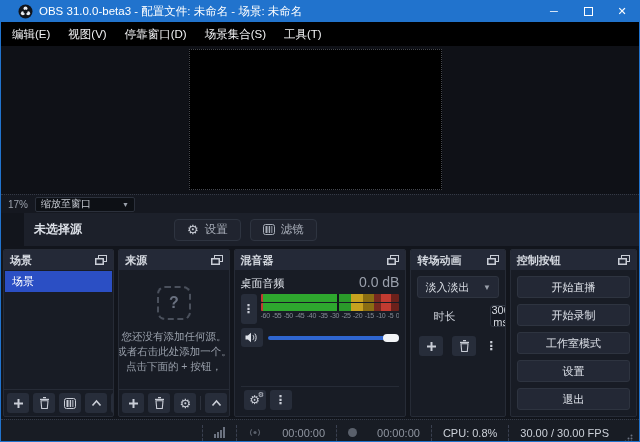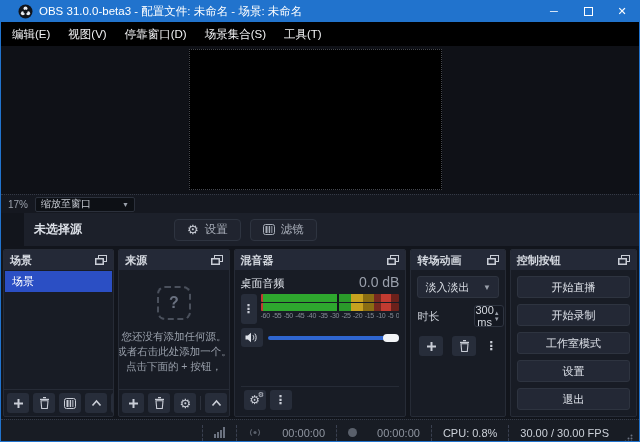--- a/index.html
+++ b/index.html
@@ -79,21 +79,21 @@
   .slider .track { position:absolute; left:0; right:0; top:5px; height:4px; background:#2f66d0; border-radius:2px; }
   .slider .handle { position:absolute; right:0; top:3px; width:16px; height:8px; background:#f2f4f7; border-radius:4px; }
   .mixer-toolbar { margin-top:auto; }
   .adv-gear { position:relative; font-size:12px; line-height:1; color:#c9cdd6; }
   .adv-gear .mini { position:absolute; font-size:7px; right:-4px; top:-3px; }
   
   .trans-body { padding:6px 6px; }
   .t-select { height:22px; background:#232835; border:1px solid #2e3440; border-radius:3px; display:flex; align-items:center; padding:0 7px; color:#d5d9e0; font-size:11px;gap:12px; }
   .t-select .caret { margin-left:auto; color:#9aa0ab; font-size:8px; }
   .dur-row { display:flex; align-items:center; gap:5px; margin-top:7px; }
-  .dur-label { color:#c9cdd6; font-size:11px; flex:0 0 auto; }
+  .dur-label { color:#c9cdd6; font-size:11px; flex:0 0 auto;margin-left:16px; }
   .dur-box { flex:1; height:22px; background:#141821; border:1px solid #2e3440; border-radius:3px; display:flex; align-items:center;margin-left:30px; }
   .dur-val { flex:1; text-align:center; color:#d5d9e0; font-size:11px; }
   .spin { display:flex; flex-direction:column; justify-content:center; padding-right:3px; color:#9aa0ab; font-size:6px; line-height:6px; }
   .t-btn-row { display:flex; justify-content:center; gap:9px; margin-top:9px; align-items:center; }
   
   .controls-body { padding:6px 6px; display:flex; flex-direction:column; gap:6px; }
   .ctl-btn { height:22px; background:#232835; border:1px solid #2e3440; border-radius:3px; color:#dde1e8; font-size:11px; display:flex; align-items:center; justify-content:center; }
   
   .statusbar { height:26px; background:#181c24; border-top:1px dotted #343a46; display:flex; align-items:center; justify-content:flex-end; padding:0 6px; flex:0 0 auto; }
   .sb-group { display:flex; align-items:center; gap:20px; padding:0 11px; border-left:1px dashed #3a4050; height:16px; }

